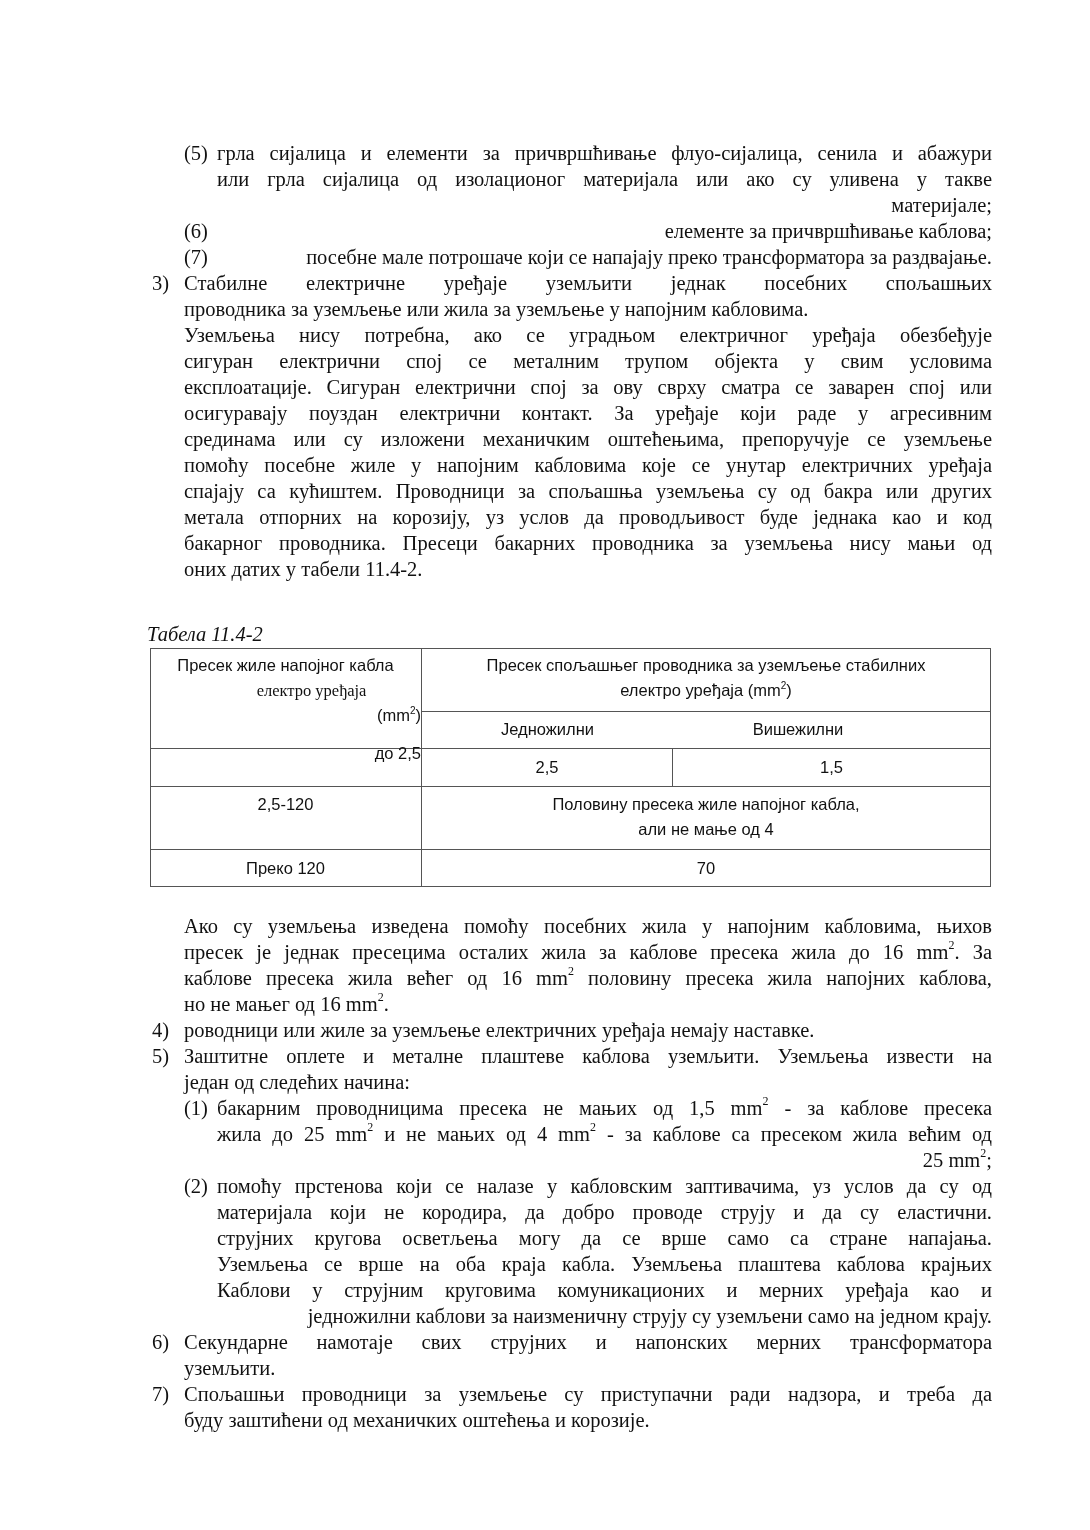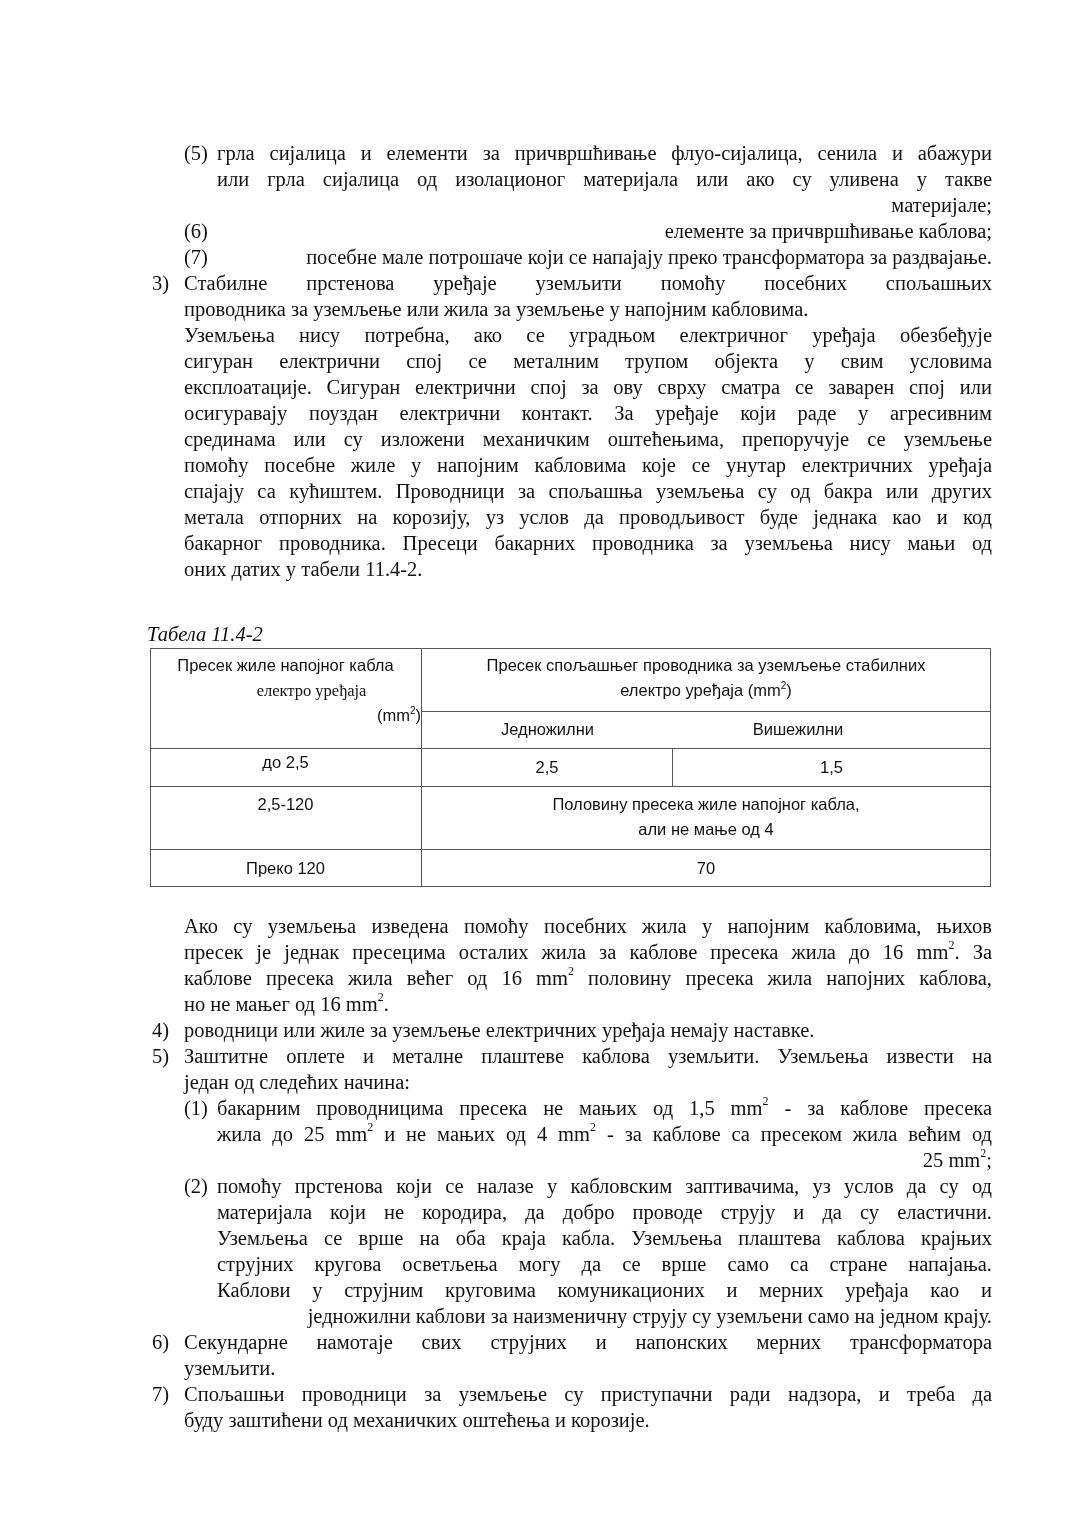--- a/index.html
+++ b/index.html
@@ -48,21 +48,21 @@
       <span class="num2">(6)</span>
       <span class="t2">елементе за причвршћивање каблова;</span>
     </div>
     <div class="line">
       <span class="num2">(7)</span>
       <span class="t2">посебне мале потрошаче који се напајају преко трансформатора за раздвајање.</span>
     </div>
 
     <div class="line">
       <span class="num1">3)</span>
-      <span class="t1 just">Стабилне прстенова уређаје уземљити помоћу посебних спољашњих</span>
+      <span class="t1 just">Стабилне електричне уређаје уземљити једнак посебних спољашњих</span>
     </div>
     <div class="line">
         <span class="t1">проводника за уземљење или жила за уземљење у напојним кабловима.</span>
       </div>
     <div class="line">
         <span class="t1 just">Уземљења нису потребна, ако се уградњом електричног уређаја обезбеђује</span>
       </div>
     <div class="line">
         <span class="t1 just">сигуран електрични спој се металним трупом објекта у свим условима</span>
       </div>
@@ -117,21 +117,21 @@
       <div style="padding-left:20px;text-align:right;"><span>(mm</span><sup>2</sup><span>)</span></div>
     </div>
 
     <div class="cell" style="left:272px;top:5px;width:568px;">
       <div>Пресек спољашњег проводника за уземљење стабилних</div>
       <div><span>електро уређаја (mm</span><sup>2</sup><span>)</span></div>
     </div>
     <div class="cell" style="left:272px;top:69px;width:251px;">Једножилни</div>
     <div class="cell" style="left:523px;top:69px;width:250px;">Вишежилни</div>
 
-    <div class="cell" style="left:0;top:102px;width:271px;">до 2,5</div>
+    <div class="cell" style="left:0;top:93px;width:271px;text-align:right;">до 2,5</div>
     <div class="cell" style="left:272px;top:107px;width:250px;">2,5</div>
     <div class="cell" style="left:523px;top:107px;width:317px;">1,5</div>
 
     <div class="cell" style="left:0;top:144px;width:271px;">2,5-120</div>
     <div class="cell" style="left:272px;top:144px;width:568px;">
       <div>Половину пресека жиле напојног кабла,</div>
       <div>али не мање од 4</div>
     </div>
 
     <div class="cell" style="left:0;top:208px;width:271px;">Преко 120</div>
@@ -177,24 +177,24 @@
       </div>
 
     <div class="line">
       <span class="num2">(2)</span>
       <span class="t2 just">помоћу прстенова који се налазе у кабловским заптивачима, уз услов да су од</span>
     </div>
     <div class="line">
         <span class="t2 just">материјала који не кородира, да добро проводе струју и да су еластични.</span>
       </div>
     <div class="line">
+        <span class="t2 just">струјних кругова осветљења могу да се врше само са стране напајања.</span>
+      </div>
+    <div class="line">
         <span class="t2 just">Уземљења се врше на оба краја кабла. Уземљења плаштева каблова крајњих</span>
-      </div>
-    <div class="line">
-        <span class="t2 just">струјних кругова осветљења могу да се врше само са стране напајања.</span>
       </div>
     <div class="line">
         <span class="t2 just">Каблови у струјним круговима комуникационих и мерних уређаја као и</span>
       </div>
     <div class="line">
         <span class="t2">једножилни каблови за наизменичну струју су уземљени само на једном крају.</span>
       </div>
 
     <div class="line">
       <span class="num1">6)</span>

